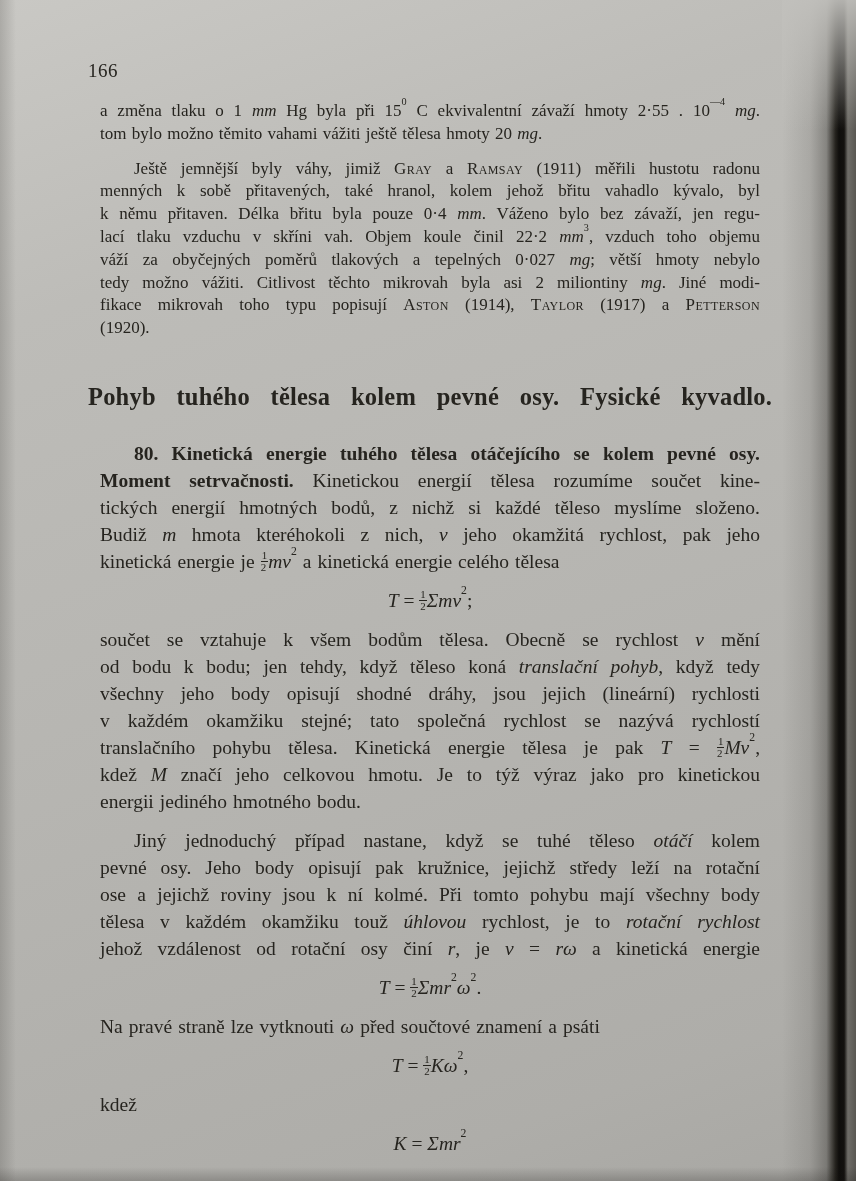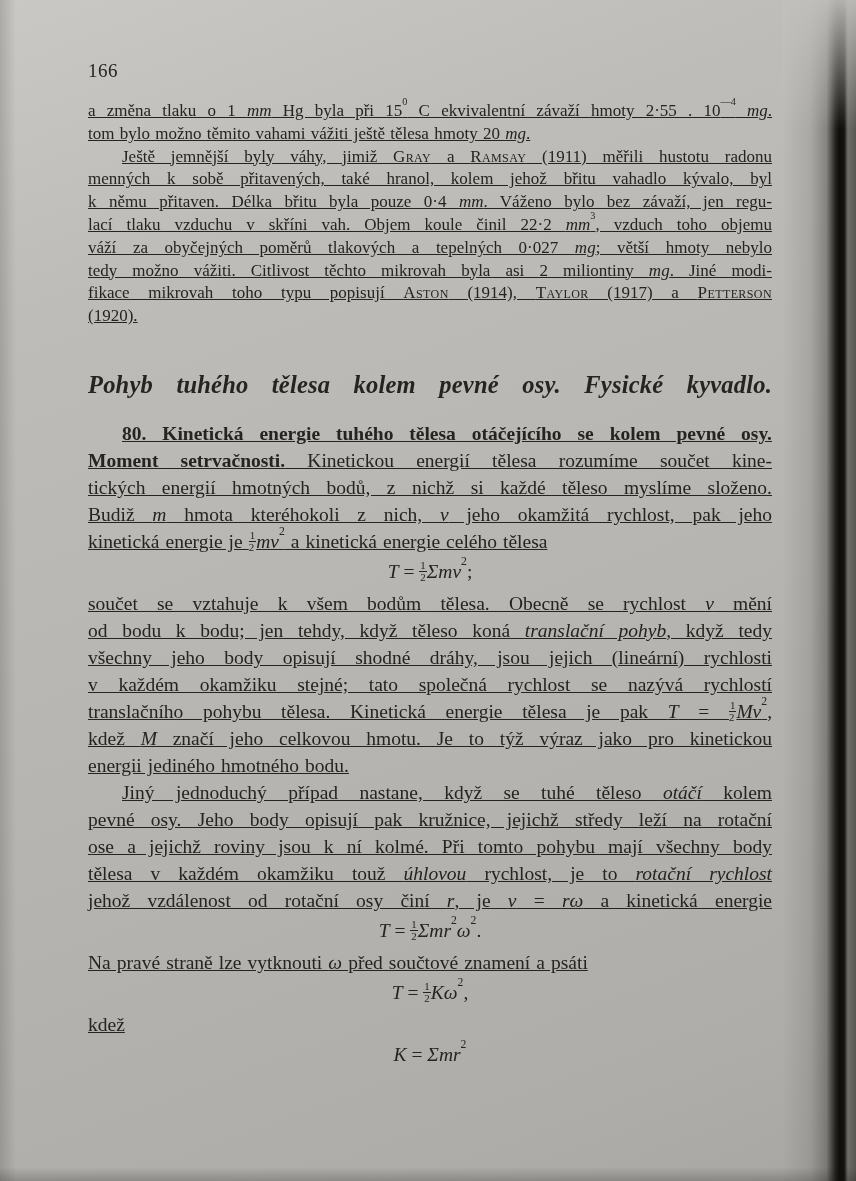--- a/index.html
+++ b/index.html
@@ -15,36 +15,35 @@
   
   .sheet::before{
     content:"";position:absolute;left:0;top:0;bottom:0;width:16px;
     background:linear-gradient(to right,rgba(40,38,34,.18),rgba(40,38,34,0));
   }
   .text-block{
     position:absolute;left:88px;top:60px;width:684px;
     color:#26241f;
   }
   .pagenum{font-size:19px;line-height:22px;margin:0 0 18px 0;letter-spacing:.5px;}
-  .para{margin:0;text-decoration:underline;}
+  .para{margin:12px;}
   .para.small .line{font-size:17px;line-height:22.8px;}
   .para.large .line{font-size:19.5px;line-height:27px;}
   .line{
     text-align:justify;text-align-last:justify;
     word-spacing:.06em;
   }
   .line.last,.line.left{text-align:left;text-align-last:left;}
   .para.indent .line:first-child{text-indent:34px;}
   .para.gap-top{margin-top:16px;}
   .heading{
     font-size:24.5px;font-weight:bold;line-height:30px;
-    margin:42px 0 20px 0;
+    margin:42px 0 28px 0;
     text-align:justify;text-align-last:justify;
     letter-spacing:.2px;
-    font-style:italic;
   }
   .formula{
     font-size:19.5px;line-height:27px;text-align:center;margin:3px 0 5px 0;
   }
   .sc{font-variant:small-caps;letter-spacing:.4px;}
   sup{font-size:.6em;line-height:0;position:relative;top:-.45em;}
   .fr{
     display:inline-block;vertical-align:-.32em;text-align:center;
     font-size:.56em;line-height:1.05;font-style:normal;
   }

